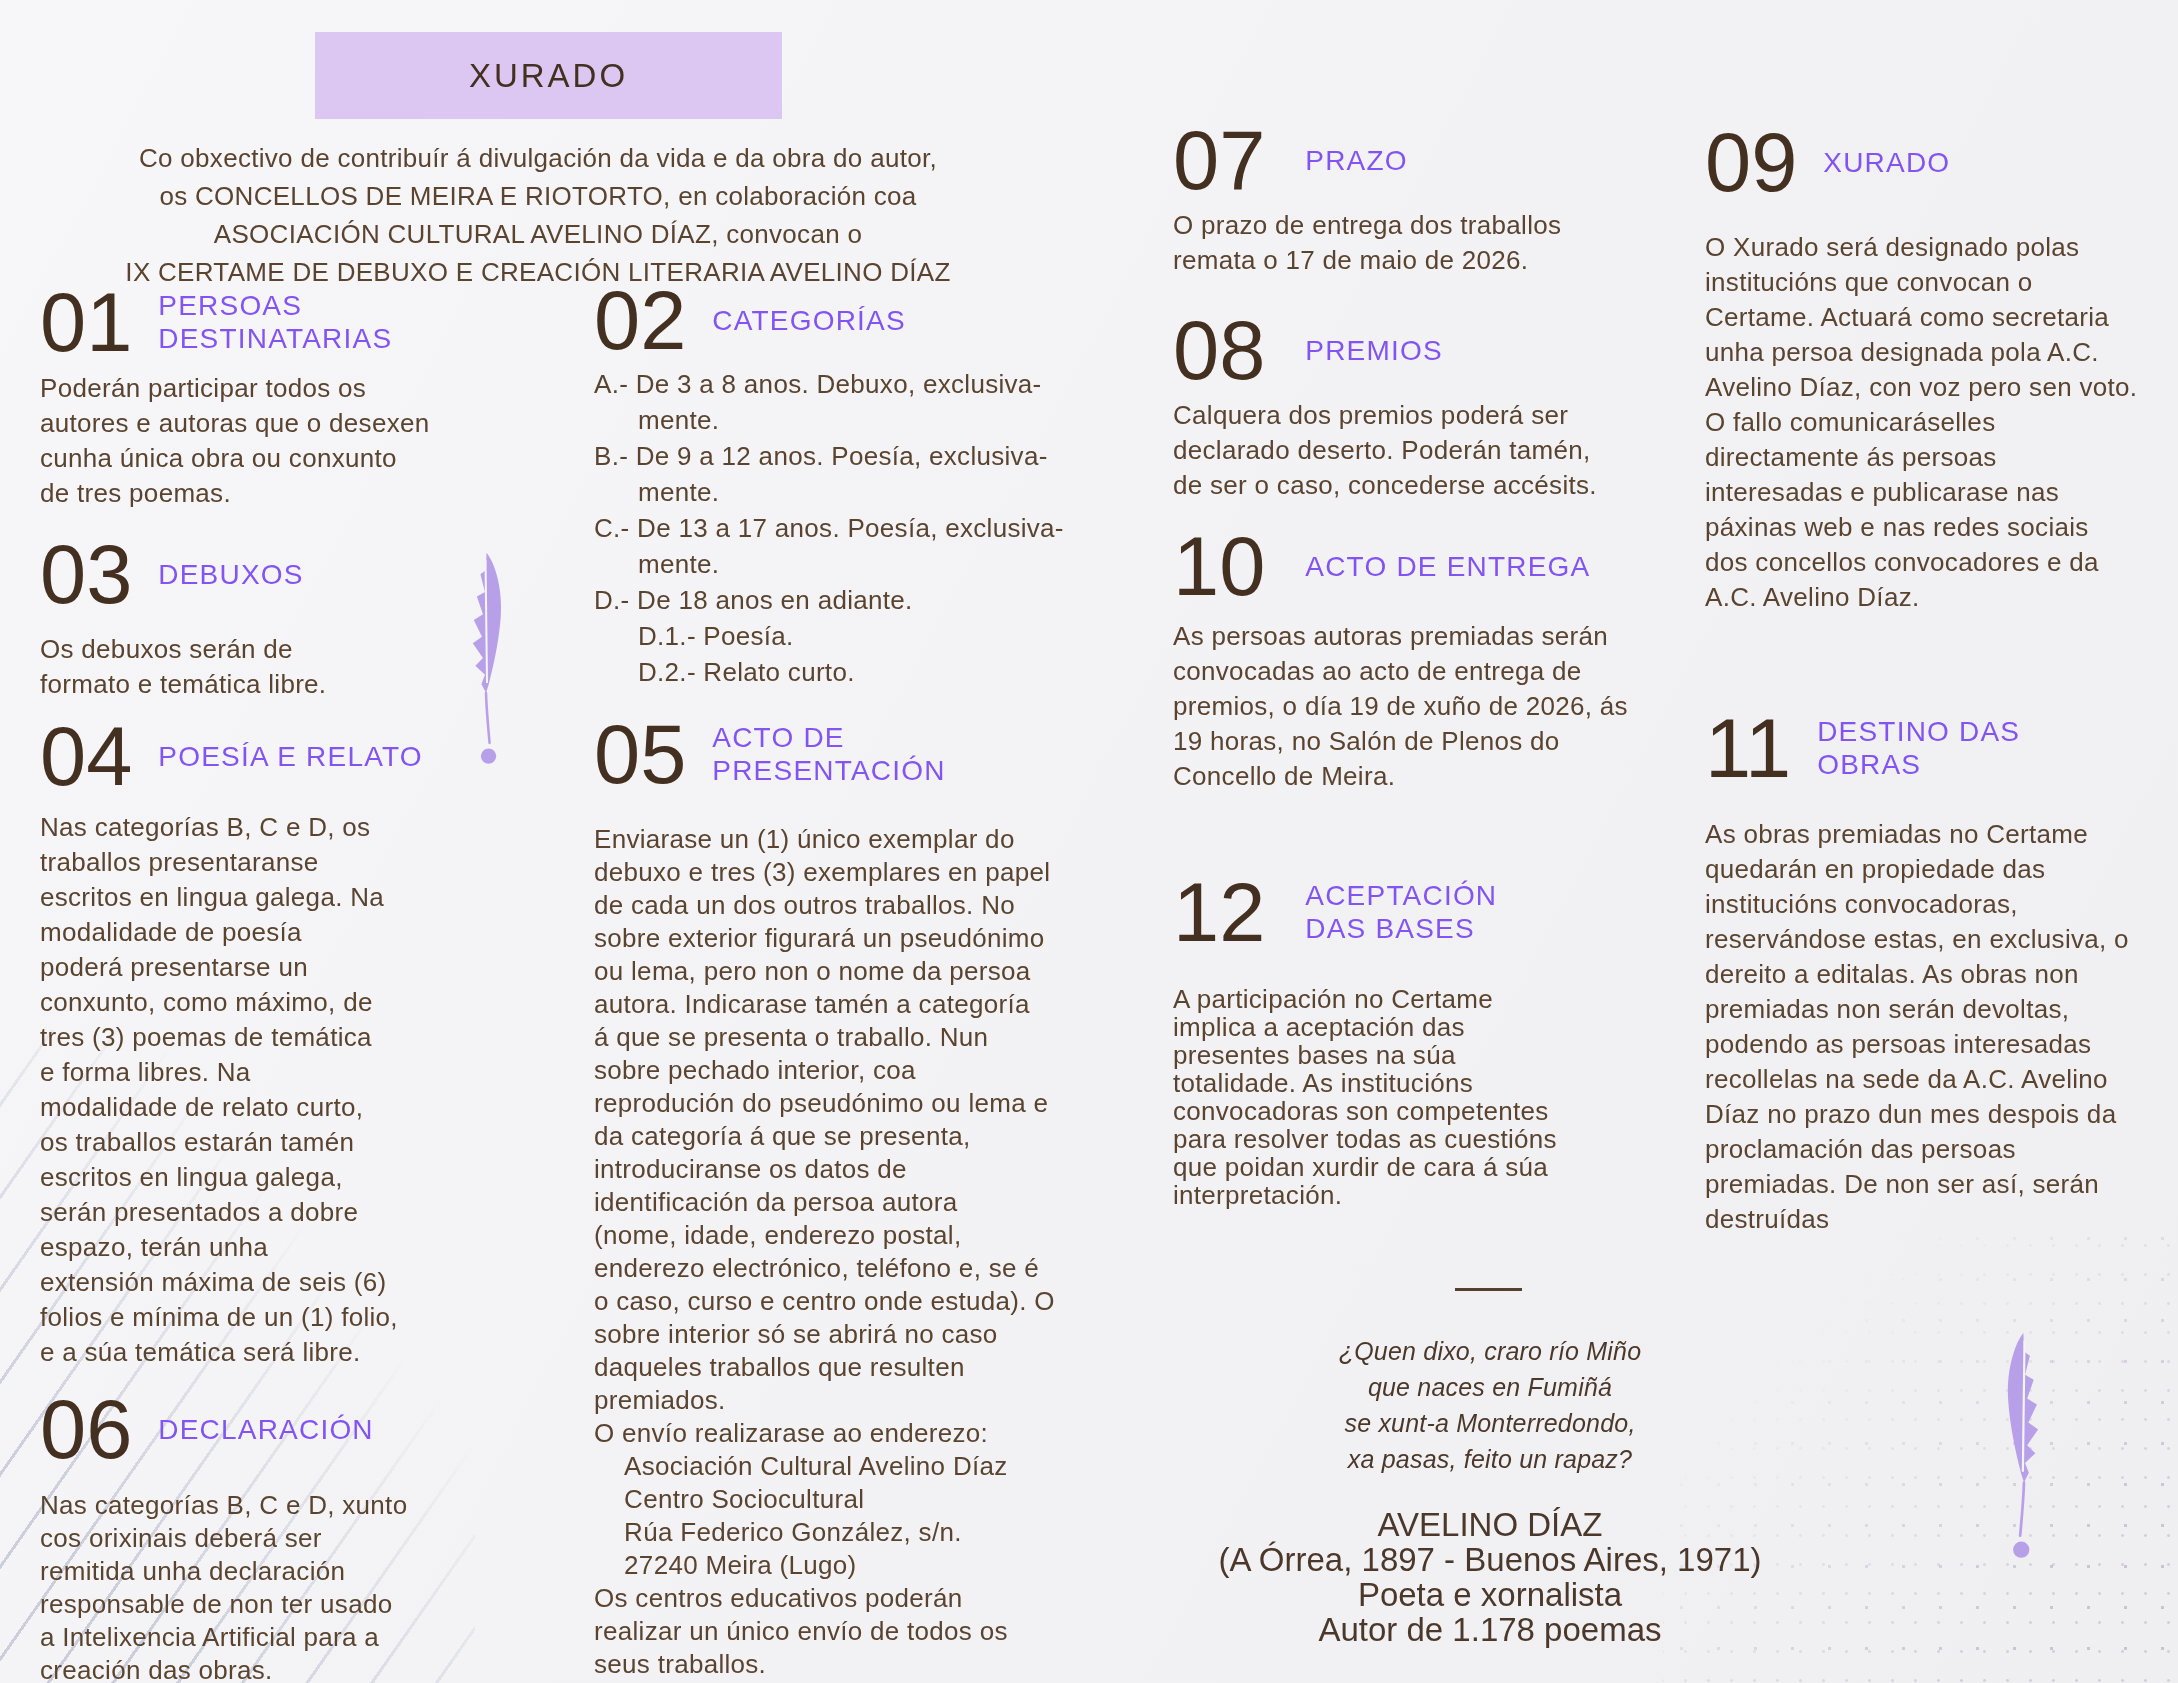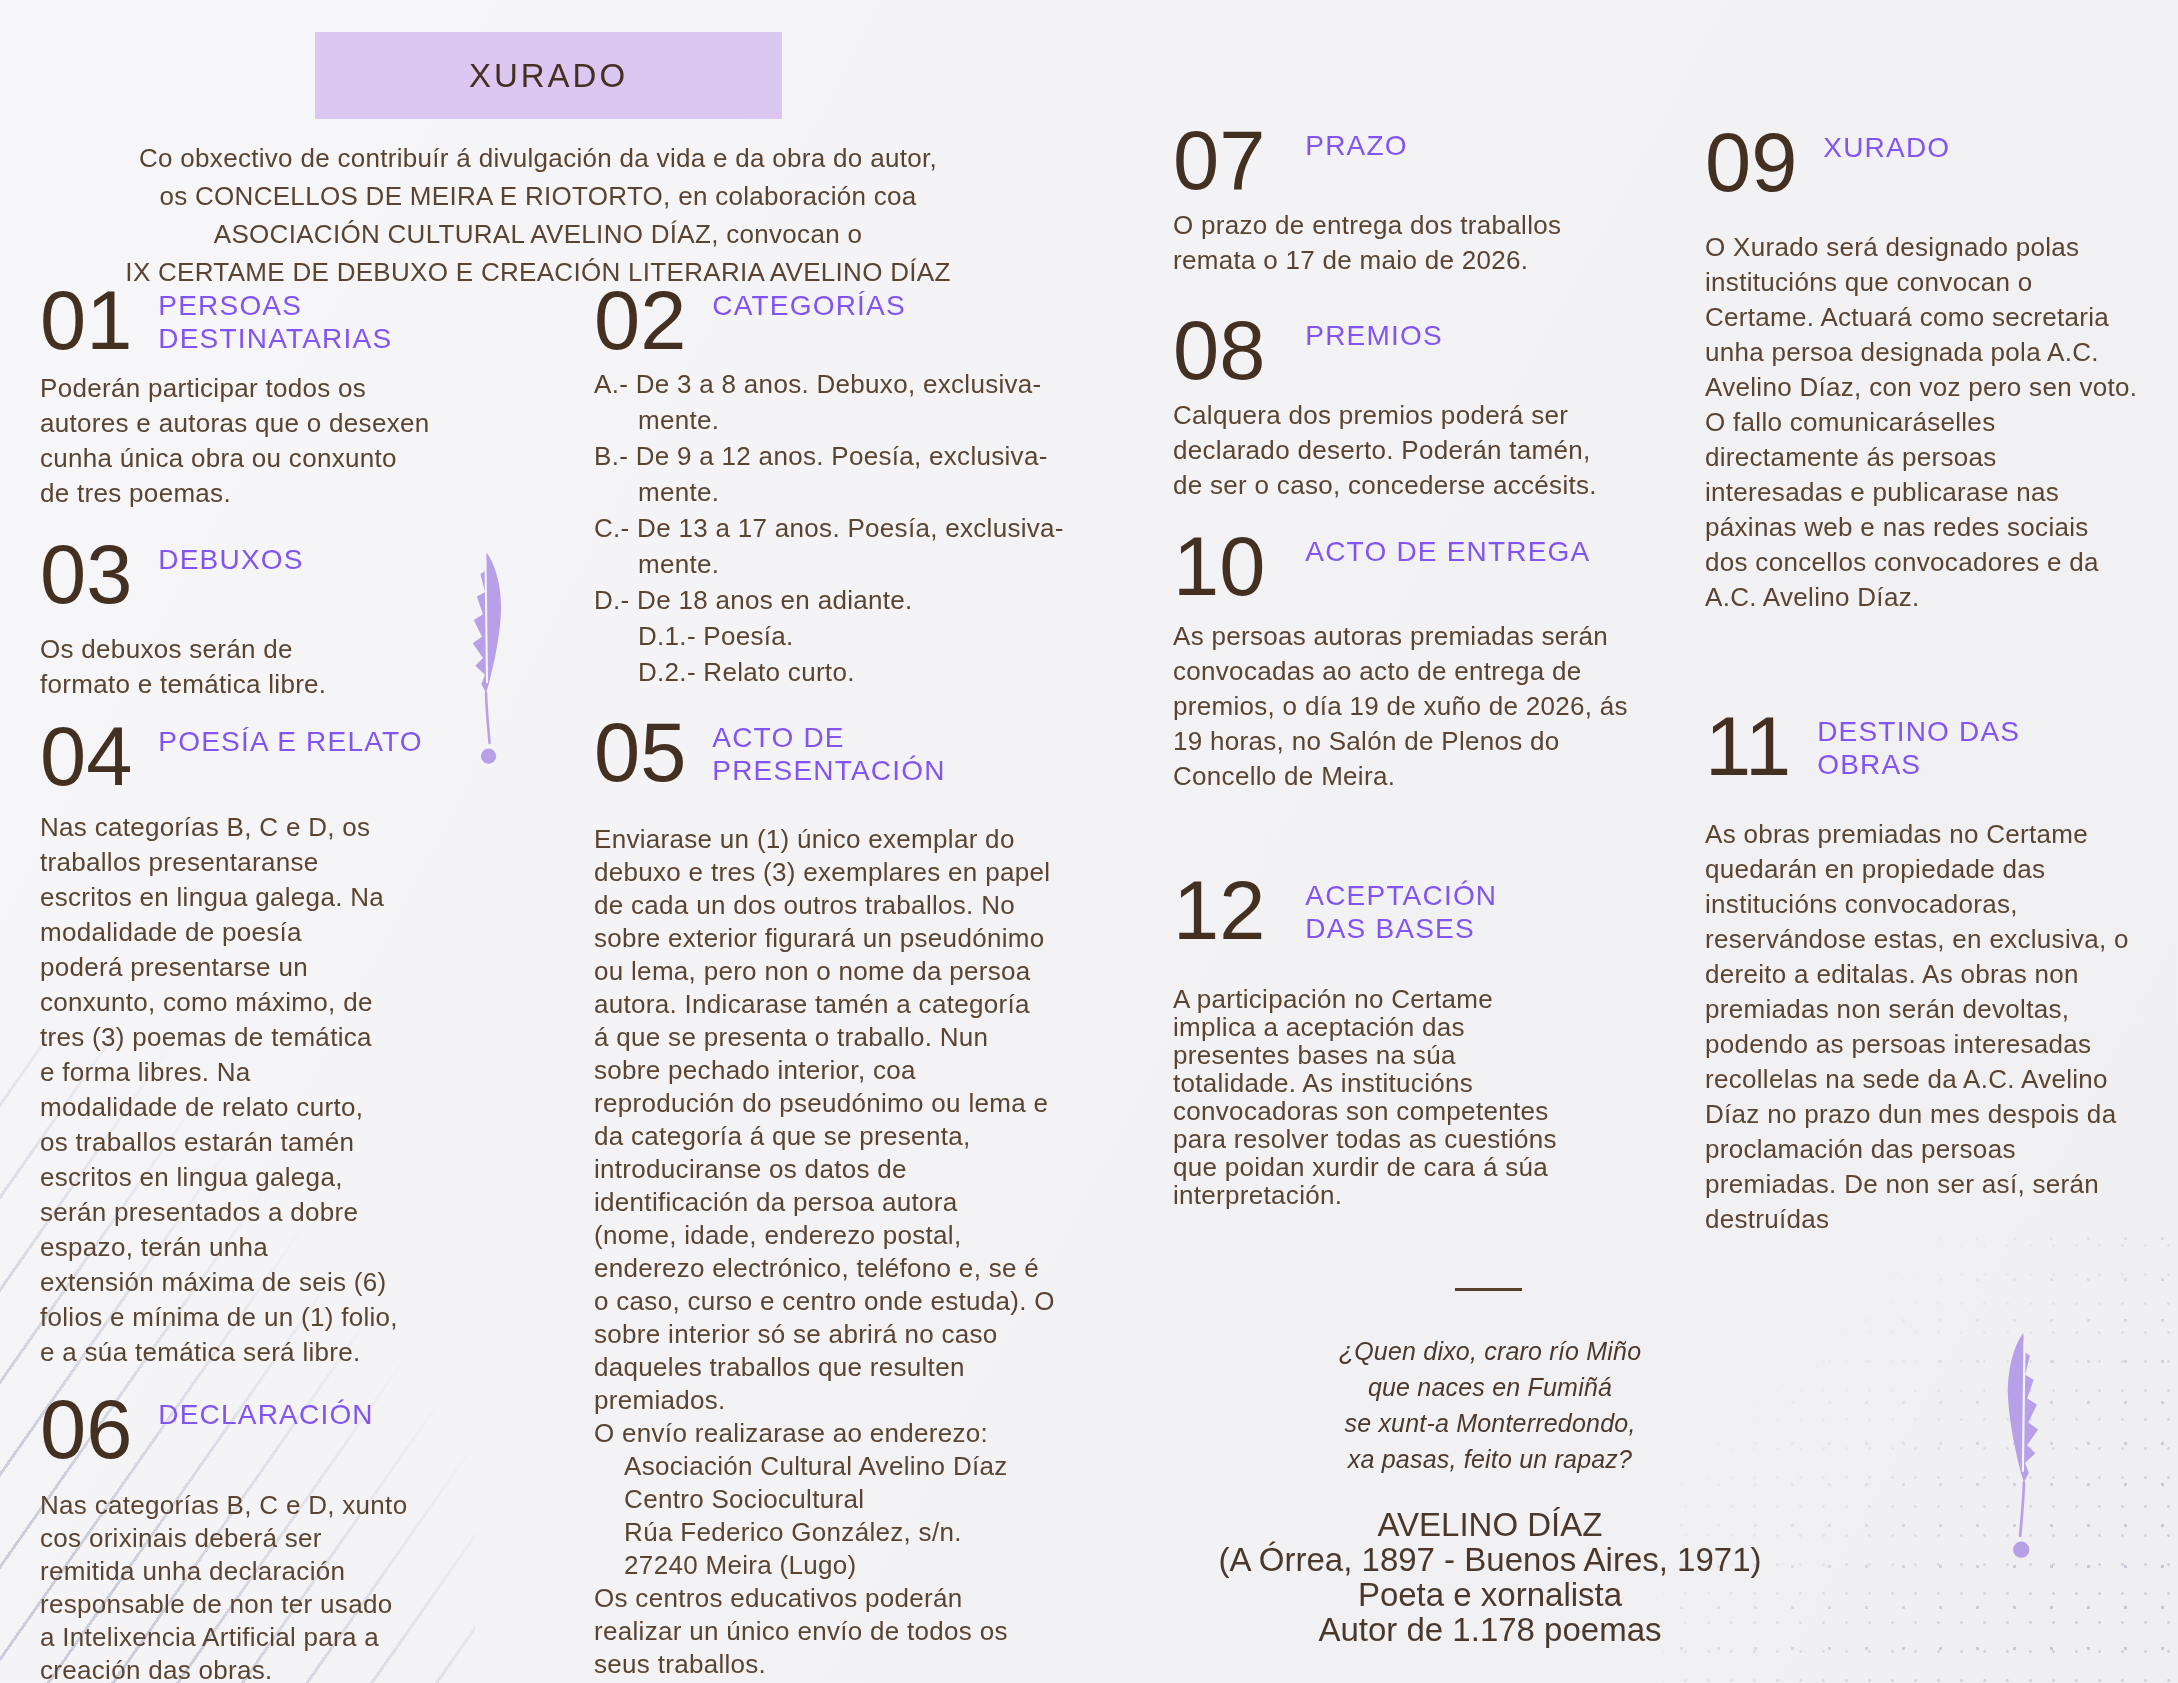--- a/index.html
+++ b/index.html
@@ -38,21 +38,21 @@
     background:var(--box-purple);
     display:flex;align-items:center;justify-content:center;
     font-size:33px;letter-spacing:3px;color:var(--number-brown);
   }
   .intro{
     position:absolute;left:38px;top:139px;width:1000px;
     text-align:center;font-size:26px;line-height:38px;color:var(--body-brown);
     white-space:pre-line;letter-spacing:0.3px;
   }
   .sec{position:absolute;}
-  .sec-head{display:flex;gap:26px;}
+  .sec-head{display:flex;align-items:center;gap:26px;}
   .num{
     font-size:83px;line-height:63px;color:var(--number-brown);
     flex:0 0 auto;
   }
   .title{
     font-size:28px;line-height:33px;color:var(--accent-purple);
     letter-spacing:1.2px;white-space:pre-line;
   }
   .body{
     margin-top:16px;font-size:26px;line-height:35px;color:var(--body-brown);

